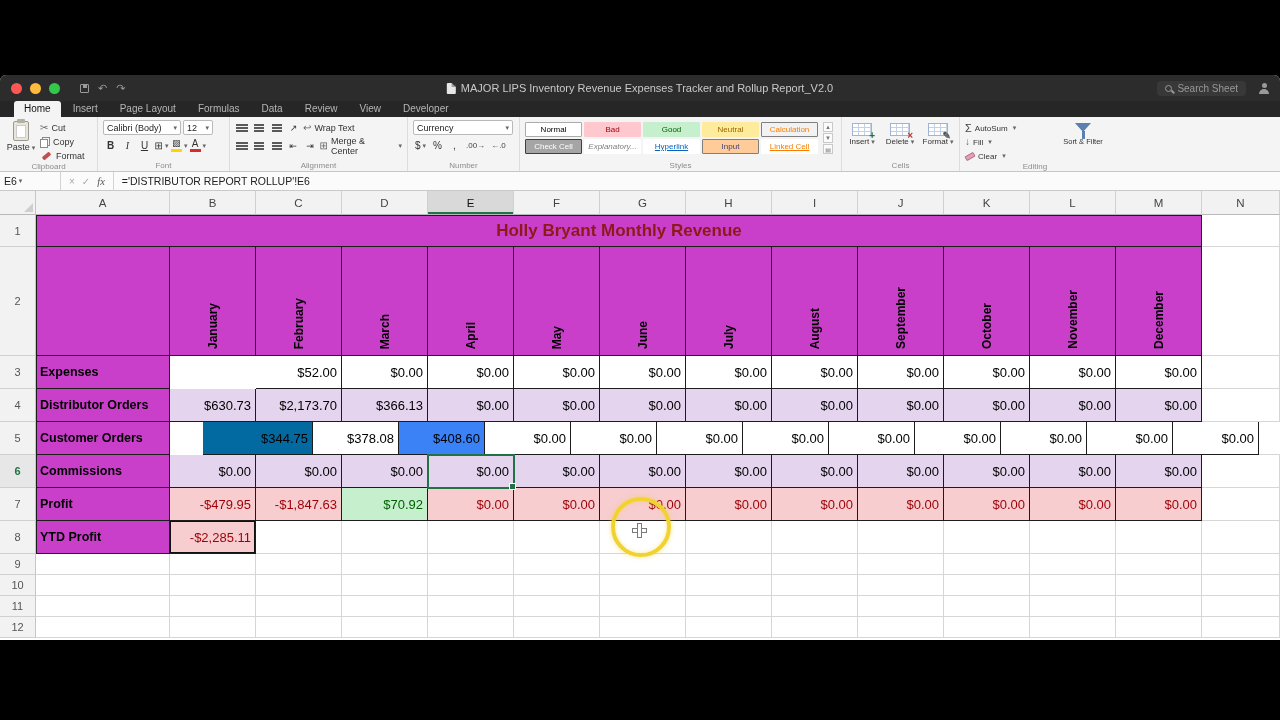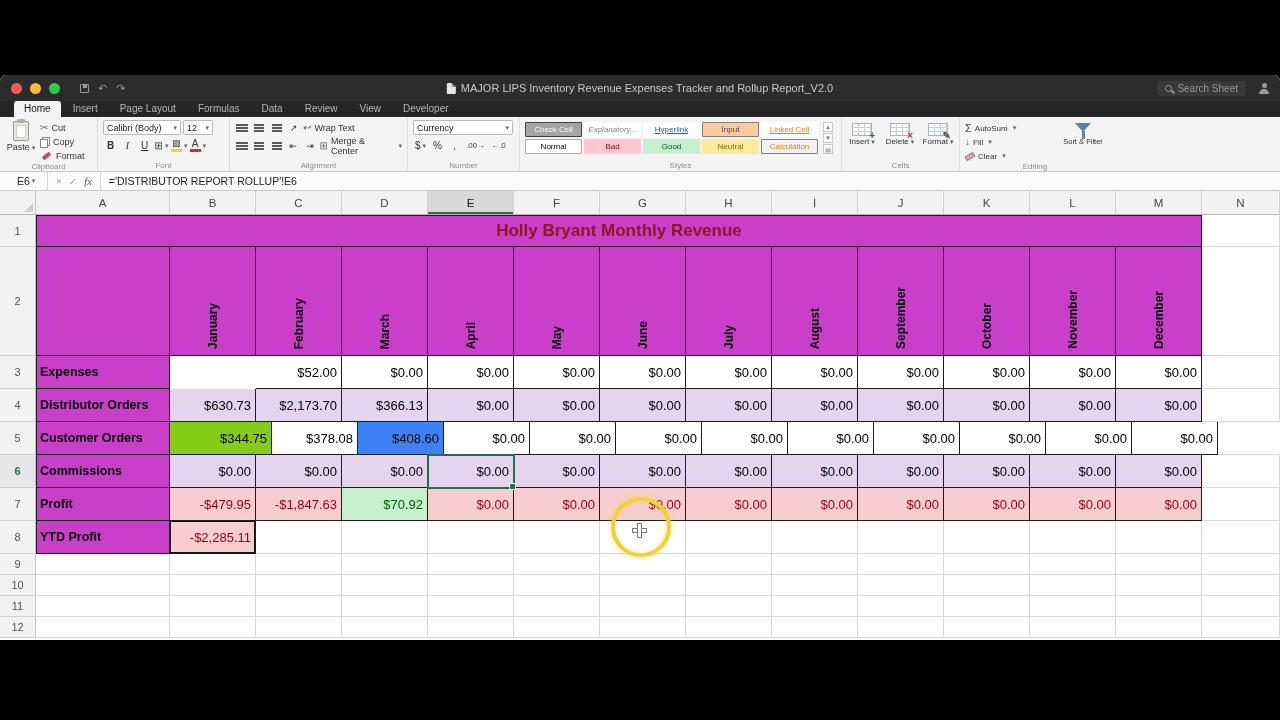--- a/index.html
+++ b/index.html
@@ -71,21 +71,21 @@
   .cells-ico .ov{position:absolute;right:-4px;bottom:-6px;font-size:10px;font-weight:bold;line-height:10px}
   .ebtn{display:flex;align-items:center;gap:3px;font-size:8px;color:#333;height:12px}
   .sigma{font-size:11px;line-height:11px;color:#444}
   .eraser{width:10px;height:5px;background:#e8a0b4;border:1px solid #b3798e;transform:rotate(-30deg);border-radius:1px}
   .funnel{width:0;height:0;border-left:8px solid rgba(0,0,0,0);border-right:8px solid rgba(0,0,0,0);border-top:9px solid #5b7fae;position:relative;margin-bottom:6px}
   .funnel:after{content:"";position:absolute;left:-1.5px;top:-1px;width:3px;height:8px;background:#5b7fae}
   .sortbtn{display:flex;flex-direction:column;align-items:center;font-size:7.5px;line-height:8px;color:#333;width:44px;text-align:center;padding-top:3px}
 
   
   .formulabar{height:19px;background:#fbfbfb;border-bottom:1px solid #c9c9c9;display:flex;align-items:stretch}
-  .namebox{width:48px;border-right:1px solid #d4d4d4;display:flex;align-items:center;padding:0 17px;font-size:10.5px;color:#222}
+  .namebox{width:61px;border-right:1px solid #d4d4d4;display:flex;align-items:center;padding:0 4px;font-size:10.5px;color:#222}
   .fb-btns{display:flex;align-items:center;gap:7px;padding:0 8px;border-right:1px solid #d4d4d4}
   .fbx{color:#a9a9a9;font-size:10px}
   .fbc{color:#a9a9a9;font-size:10px}
   .fbfx{color:#555;font-size:10.5px;font-style:italic;font-family:"Liberation Serif",serif}
   .fb-formula{flex:1;display:flex;align-items:center;padding-left:8px;font-size:10.5px;color:#222;white-space:nowrap;overflow:hidden}
 
   
   .sheet{position:relative;height:449px;background:#fff;overflow:hidden}
   .colhdr-row{display:flex;height:24px}
   .corner{width:36px;background:#f2f2f2;border-right:1px solid #c6c6c6;border-bottom:1px solid #b9b9b9;position:relative}
@@ -263,32 +263,32 @@
           </div>
         </div>
         <div class="rg-label">Number</div>
       </div>
 
 
       <div class="rgroup" style="width:322px">
         <div class="rg-body">
           <div style="padding-top:2px">
               <div class="chiprow">
+                <div class="chip" style="background: rgb(255, 255, 255); color: rgb(0, 0, 0); border-color: rgb(171, 171, 171);">Normal</div>
+                <div class="chip" style="background: rgb(255, 199, 206); color: rgb(156, 0, 6); border-color: rgb(255, 199, 206);">Bad</div>
+                <div class="chip" style="background: rgb(198, 239, 206); color: rgb(0, 97, 0); border-color: rgb(198, 239, 206);">Good</div>
+                <div class="chip" style="background: rgb(255, 235, 156); color: rgb(156, 101, 0); border-color: rgb(255, 235, 156);">Neutral</div>
+                <div class="chip" style="background: rgb(242, 242, 242); color: rgb(250, 125, 0); border-color: rgb(127, 127, 127);">Calculation</div>
+              </div>
+              <div class="chiprow">
                 <div class="chip" style="background: rgb(165, 165, 165); color: rgb(255, 255, 255); border-color: rgb(63, 63, 63);">Check Cell</div>
                 <div class="chip" style="background: rgb(255, 255, 255); color: rgb(127, 127, 127); border-color: rgb(255, 255, 255); font-style: italic;">Explanatory...</div>
                 <div class="chip" style="background: rgb(255, 255, 255); color: rgb(5, 99, 193); border-color: rgb(255, 255, 255); text-decoration: underline;">Hyperlink</div>
                 <div class="chip" style="background: rgb(255, 204, 153); color: rgb(63, 63, 118); border-color: rgb(127, 127, 127);">Input</div>
                 <div class="chip" style="background: rgb(255, 255, 255); color: rgb(250, 125, 0); border-color: rgb(255, 255, 255); text-decoration: underline;">Linked Cell</div>
-              </div>
-              <div class="chiprow">
-                <div class="chip" style="background: rgb(255, 255, 255); color: rgb(0, 0, 0); border-color: rgb(171, 171, 171);">Normal</div>
-                <div class="chip" style="background: rgb(255, 199, 206); color: rgb(156, 0, 6); border-color: rgb(255, 199, 206);">Bad</div>
-                <div class="chip" style="background: rgb(198, 239, 206); color: rgb(0, 97, 0); border-color: rgb(198, 239, 206);">Good</div>
-                <div class="chip" style="background: rgb(255, 235, 156); color: rgb(156, 101, 0); border-color: rgb(255, 235, 156);">Neutral</div>
-                <div class="chip" style="background: rgb(242, 242, 242); color: rgb(250, 125, 0); border-color: rgb(127, 127, 127);">Calculation</div>
               </div>
             </div>
           <div class="gal-scroll" style="padding-top:2px">
             <span>▲</span>
             <span>▼</span>
             <span>▤</span>
           </div>
         </div>
         <div class="rg-label">Styles</div>
       </div>
@@ -454,21 +454,21 @@
             <div class="cell tc val" style="width: 86px; background: rgb(229, 212, 238); color: rgb(0, 0, 0);">$0.00</div>
             <div class="cell tc val" style="width: 86px; background: rgb(229, 212, 238); color: rgb(0, 0, 0);">$0.00</div>
             <div class="cell tc val" style="width: 86px; background: rgb(229, 212, 238); color: rgb(0, 0, 0);">$0.00</div>
             <div class="cell tc val" style="width: 86px; background: rgb(229, 212, 238); color: rgb(0, 0, 0);">$0.00</div>
             <div class="cell tc val" style="width: 86px; background: rgb(229, 212, 238); color: rgb(0, 0, 0);">$0.00</div>
             <div class="cell plain" style="width: 78px;"></div>
           </div>
           <div class="grow" style="height: 33px;">
             <div class="gut">5</div>
             <div class="cell tc tcl rowlab" style="width: 134px;">Customer Orders</div>
-            <div class="cell tc val" style="width: 102px; background: #84cc16; color: rgb(0, 0, 0);">$344.75</div>
+            <div class="cell tc val" style="width: 110px; background: #0369a1; color: rgb(0, 0, 0); margin-left: 33px;">$344.75</div>
             <div class="cell tc val" style="width: 86px; background: rgb(255, 255, 255); color: rgb(0, 0, 0);">$378.08</div>
             <div class="cell tc val" style="width: 86px; background: #3b82f6; color: rgb(0, 0, 0);">$408.60</div>
             <div class="cell tc val" style="width: 86px; background: rgb(255, 255, 255); color: rgb(0, 0, 0);">$0.00</div>
             <div class="cell tc val" style="width: 86px; background: rgb(255, 255, 255); color: rgb(0, 0, 0);">$0.00</div>
             <div class="cell tc val" style="width: 86px; background: rgb(255, 255, 255); color: rgb(0, 0, 0);">$0.00</div>
             <div class="cell tc val" style="width: 86px; background: rgb(255, 255, 255); color: rgb(0, 0, 0);">$0.00</div>
             <div class="cell tc val" style="width: 86px; background: rgb(255, 255, 255); color: rgb(0, 0, 0);">$0.00</div>
             <div class="cell tc val" style="width: 86px; background: rgb(255, 255, 255); color: rgb(0, 0, 0);">$0.00</div>
             <div class="cell tc val" style="width: 86px; background: rgb(255, 255, 255); color: rgb(0, 0, 0);">$0.00</div>
             <div class="cell tc val" style="width: 86px; background: rgb(255, 255, 255); color: rgb(0, 0, 0);">$0.00</div>

